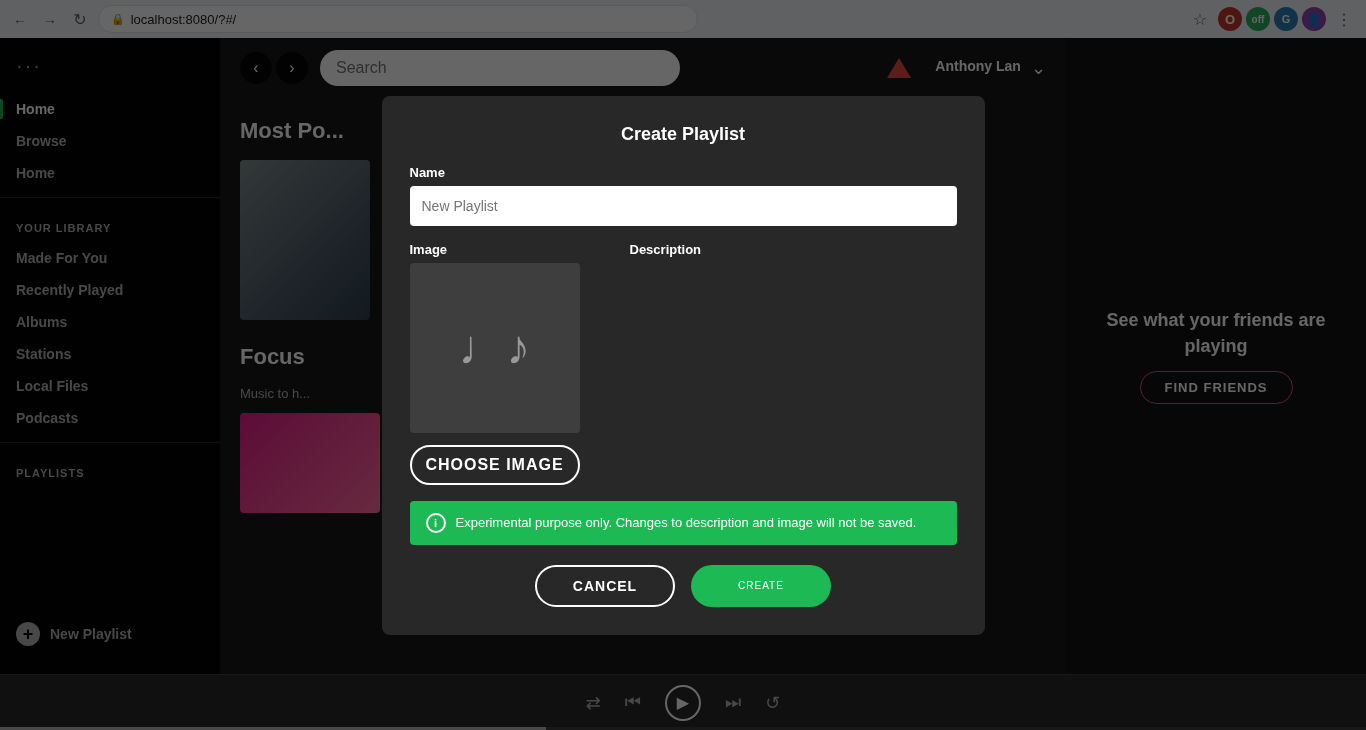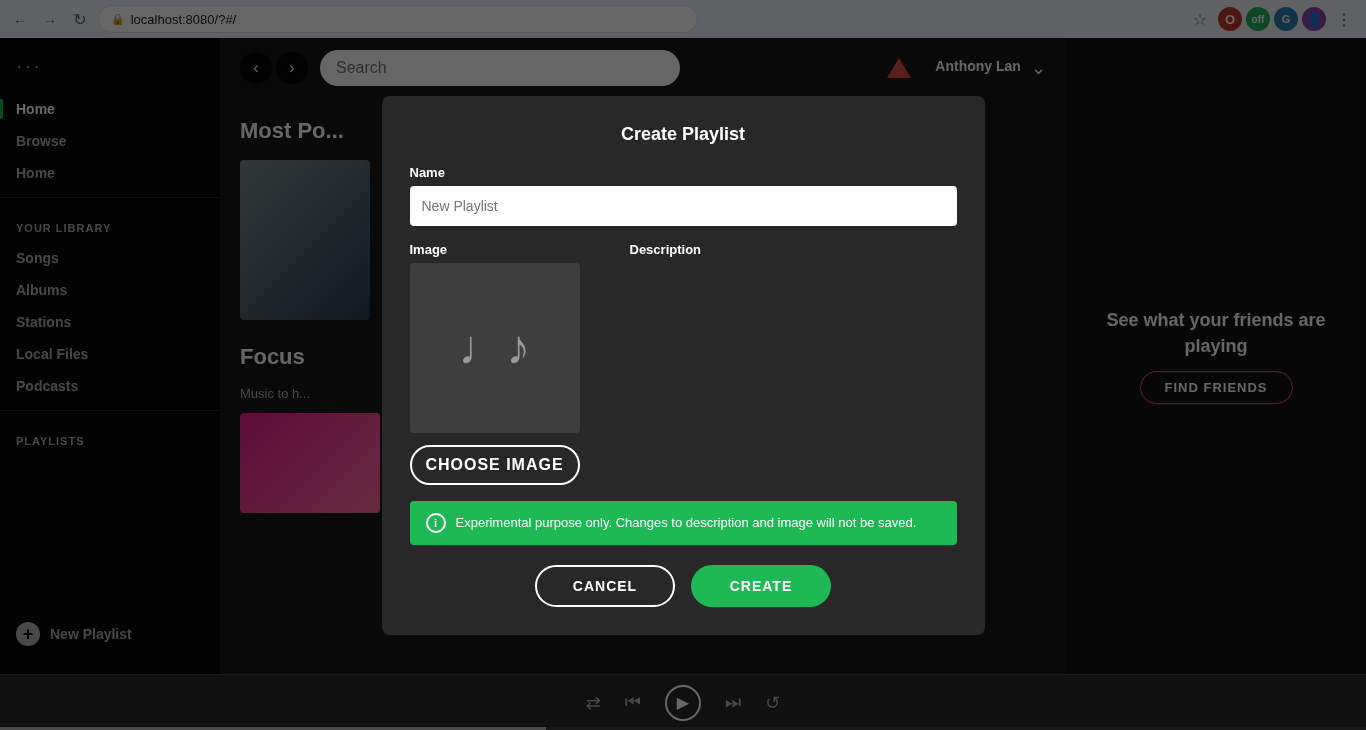--- a/index.html
+++ b/index.html
@@ -413,22 +413,22 @@
       font-weight: 700;
       cursor: pointer;
       letter-spacing: 1px;
     }
     .create-btn {
       width: 140px; height: 42px;
       border-radius: 21px;
       border: none;
       background: #1db954;
       color: #fff;
-      font-size: 14px;
-      font-weight: 700;
+      font-size: 10px;
+      font-weight: 400;
       cursor: pointer;
       letter-spacing: 1px;
     }
 
     
     .cards-row {
       display: flex;
       gap: 16px;
       margin-top: 12px;
     }
@@ -481,21 +481,24 @@
       <span>Browse</span>
     </div>
     <div class="sidebar-nav-item">
       <span>Home</span>
     </div>
 
     <hr class="sidebar-divider">
     <div class="sidebar-section-label">YOUR LIBRARY</div>
 
     <div class="sidebar-nav-item">
-      <span>Songs</span>
+      <span>Made For You</span>
+    </div>
+    <div class="sidebar-nav-item">
+      <span>Recently Played</span>
     </div>
     <div class="sidebar-nav-item">
       <span>Albums</span>
     </div>
     <div class="sidebar-nav-item">
       <span>Stations</span>
     </div>
     <div class="sidebar-nav-item">
       <span>Local Files</span>
     </div>

